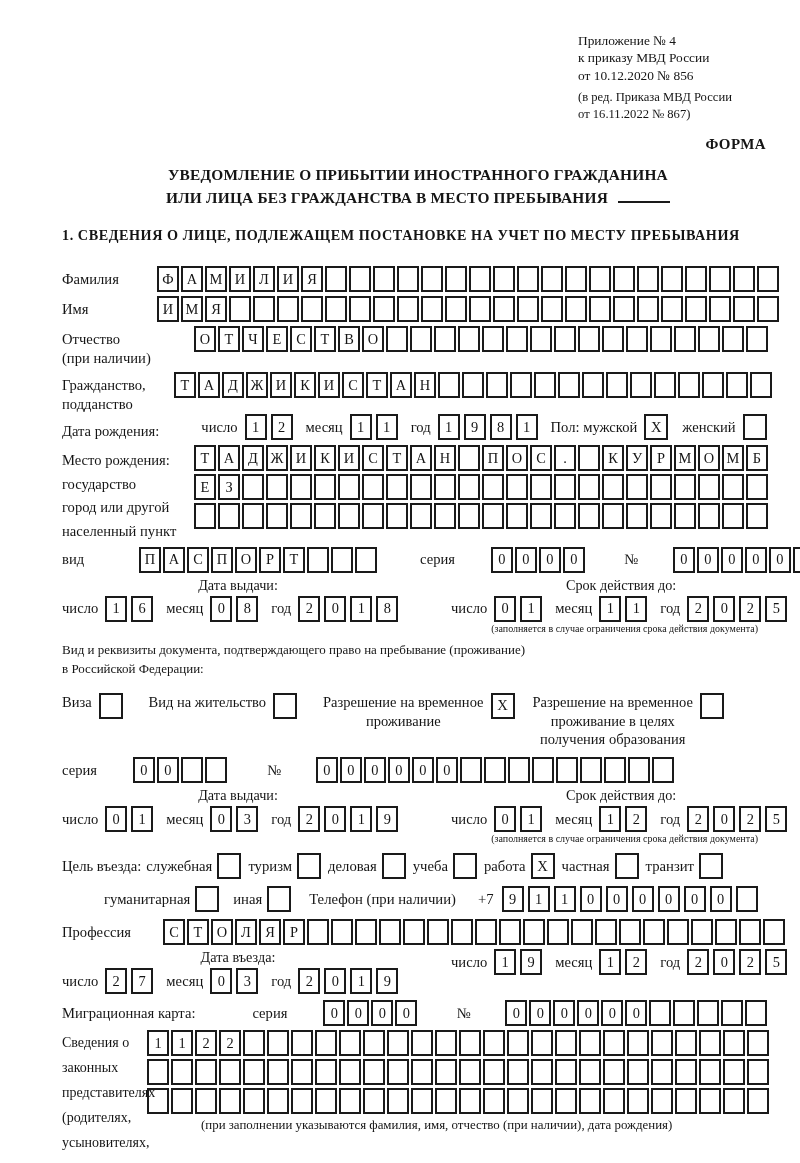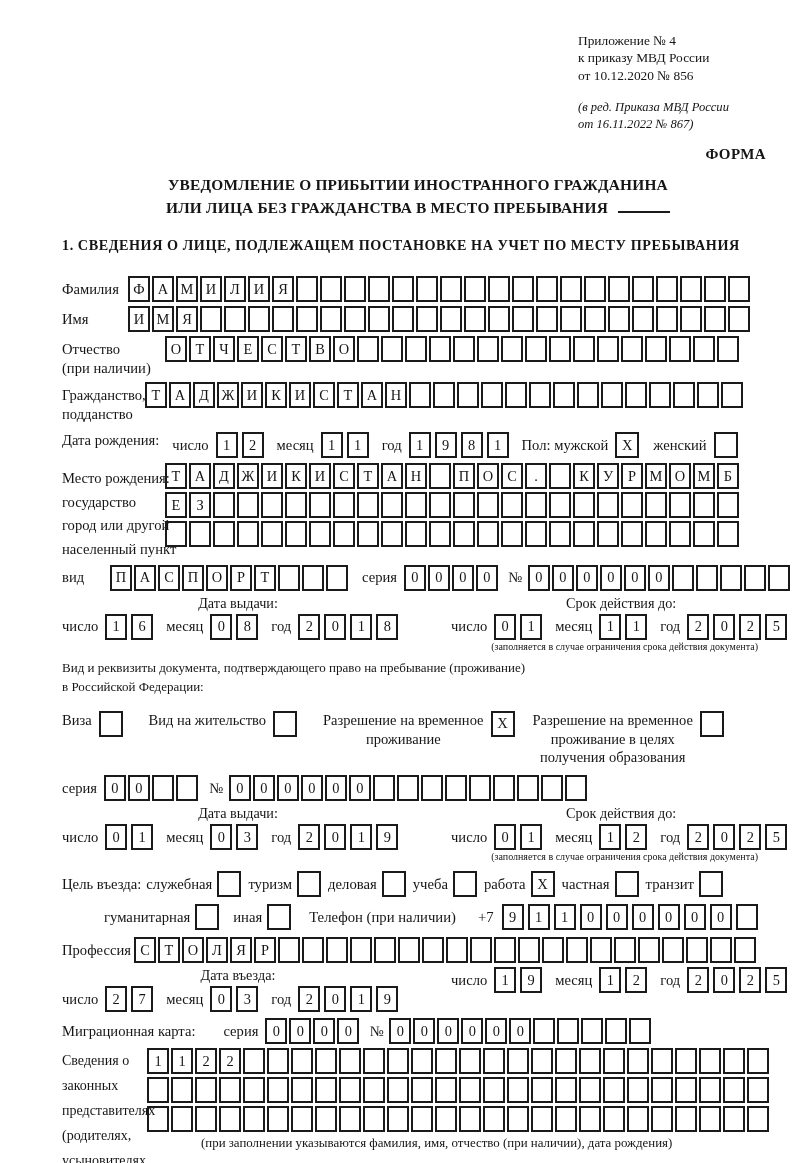--- a/index.html
+++ b/index.html
@@ -1,24 +1,24 @@
 <!DOCTYPE html>
 <html><head>
 <meta charset="utf-8">
 <style>
   html,body{margin:0;padding:0;background:#fff;}
   .page{width:800px;height:1163px;box-sizing:border-box;padding:32px 26px 0 62px;background:#fff;color:#151515;
         font-family:"Liberation Serif","DejaVu Serif",serif;overflow:hidden;}
   .hdr{margin-left:auto;width:196px;font-size:13.4px;line-height:1.3;}
-  .hdr-sub{margin-top:15px;font-size:12.6px;font-style:italic;}
+  .hdr-sub{margin-top:5px;font-size:12.6px;}
   .forma{margin-top:14px;text-align:right;font-weight:bold;font-size:15px;letter-spacing:.4px;padding-right:8px;}
   .title{margin-top:10px;text-align:center;font-weight:bold;font-size:15.4px;line-height:1.5;letter-spacing:.2px;}
   .blank{display:inline-block;width:52px;border-bottom:2.4px solid #1a1a1a;height:12px;margin-left:10px;}
   .sec{margin-top:18px;font-weight:bold;font-size:14.2px;letter-spacing:.55px;white-space:nowrap;}
-  .frow{display:flex;align-items:flex-start;margin-top:4px;}
+  .frow{display:flex;align-items:flex-start;margin-top:4px;gap:29px;}
   .lblc{flex-shrink:0;font-size:14.6px;line-height:1.3;padding-top:4px;white-space:nowrap;}
   .cells{display:flex;flex-wrap:nowrap;}
   .cell{box-sizing:border-box;flex-shrink:0;width:22px;height:26px;border:2px solid #1a1a1a;margin-right:2px;
         display:inline-flex;align-items:center;justify-content:center;font-size:14.4px;}
   .chk{box-sizing:border-box;flex-shrink:0;width:24px;height:26px;border:2px solid #1a1a1a;
        display:inline-flex;align-items:center;justify-content:center;font-size:14.6px;}
   .dg{display:flex;align-items:center;}
   .dg .cell{margin-right:4px;}
   .w{font-size:14.6px;margin-right:7px;white-space:nowrap;}
   .w2{margin-left:9px;}
@@ -189,21 +189,21 @@
         <span class="cell"></span>
         <span class="cell"></span>
         <span class="cell"></span>
         <span class="cell"></span>
         <span class="cell"></span>
         <span class="cell"></span>
         <span class="cell"></span>
       </span>
   </div>
 
-  <div class="frow" style="margin-top:8px;align-items:flex-start">
+  <div class="frow" style="margin-top:0;align-items:flex-end">
     <span class="w">Дата рождения:</span>
     <div class="dg" style="margin-left:6px">
       <span class="w">число</span>
       <span class="cells">
           <span class="cell">1</span>
           <span class="cell">2</span>
         </span>
       <span class="w w2">месяц</span>
       <span class="cells">
           <span class="cell">1</span>

